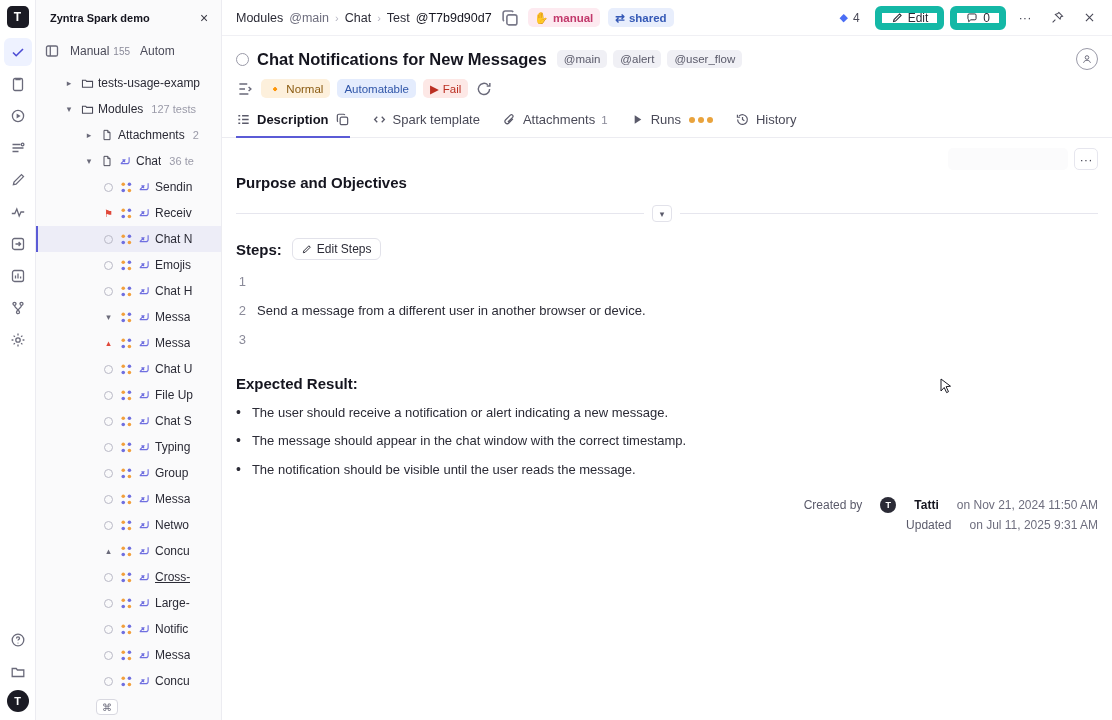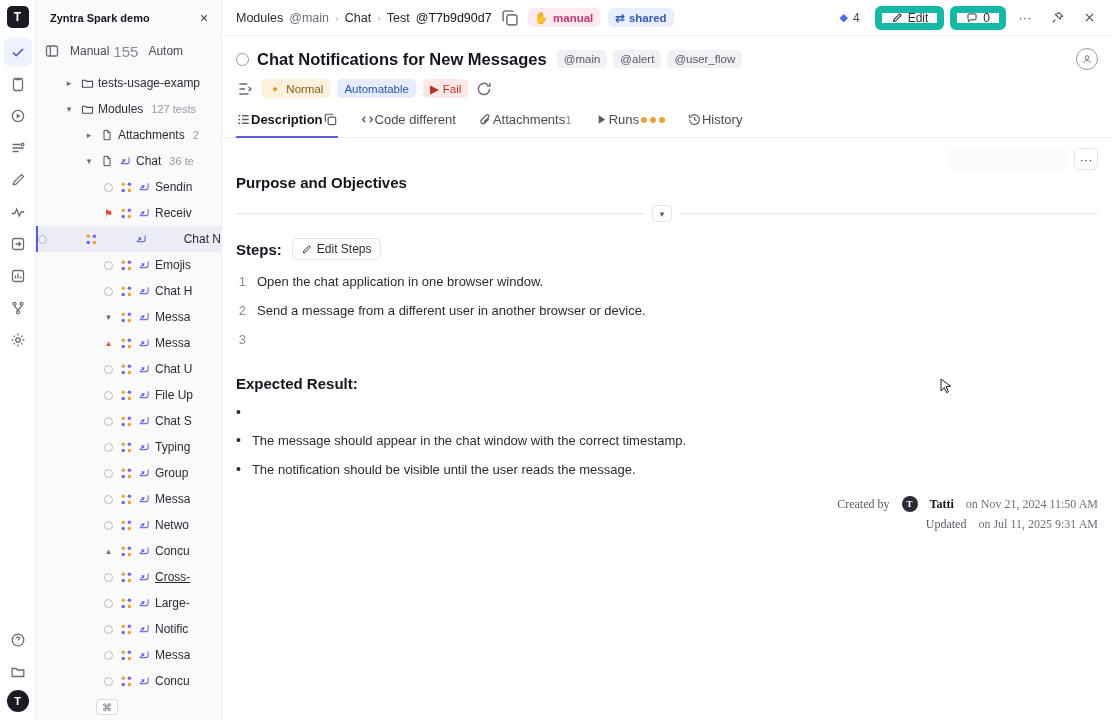--- a/index.html
+++ b/index.html
@@ -63,21 +63,21 @@
   .sb-close {
     margin-left: auto; width: 18px; height: 18px;
     display: flex; align-items: center; justify-content: center;
     color: #3b3b46; cursor: pointer; font-size: 14px;
   }
   .sb-tabs {
     height: 30px; display: flex; align-items: center; gap: 10px;
     padding: 0 6px 0 8px; font-size: 12px; color: #4a4a58;
   }
   .sb-tab { display: flex; align-items: center; gap: 4px; cursor: pointer; white-space: nowrap; }
-  .sb-tab .cnt { color: #8a8a99; font-size: 15px; }
+  .sb-tab .cnt { color: #8a8a99; font-size: 10px; }
   .sb-tab-icon { width: 16px; height: 16px; color: #6a6a7a; display: flex; align-items: center; justify-content: center; }
 
   .tree { flex: 1; overflow: hidden; padding-top: 4px; }
   .node {
     height: 26px; display: flex; align-items: center;
     gap: 4px; font-size: 12px; color: #2b2b36;
     white-space: nowrap; cursor: pointer; position: relative;
   }
   .node.selected { background: #ededf7; }
   .chev { width: 14px; height: 14px; display: flex; align-items: center; justify-content: center; color: #6a6a7a; font-size: 9px; flex: 0 0 14px; }
@@ -158,21 +158,21 @@
   .badge-auto { background: #e4ecfd; color: #2f55a8; }
   .badge-fail { background: #fde8e6; color: #bb2f22; }
   .refresh-ico { width: 18px; height: 18px; color: #6a6a7a; display: flex; align-items: center; justify-content: center; cursor: pointer; }
 
   .tabs {
     display: flex; align-items: flex-end; gap: 22px;
     padding: 14px 14px 0 14px; border-bottom: 1px solid #ececf1;
     position: relative;
   }
   .tab {
-    display: flex; align-items: center; 
+    display: flex; align-items: center; gap: 6px;
     padding-bottom: 9px; font-size: 13px; color: #4a4a58; cursor: pointer;
     border-bottom: 2px solid transparent; margin-bottom: -1px;
   }
   .tab.active { color: #15151f; font-weight: bold; border-bottom-color: #5b5bd6; }
   .tab .cnt { color: #8a8a99; font-size: 11.5px; font-weight: normal; }
   .tab-ico { width: 15px; height: 15px; display: flex; align-items: center; justify-content: center; color: #5a5a6a; }
   .dots { display: flex; gap: 3px; margin-left: 2px; }
   .dot { width: 6px; height: 6px; border-radius: 50%; background: #e9a33c; }
 
   .content { flex: 1; overflow: hidden; position: relative; padding: 0 14px; }
@@ -209,21 +209,21 @@
   .step { display: flex; gap: 11px; margin-top: 14px; font-size: 13px; }
   .step .n { color: #8a8a99; width: 10px; text-align: right; flex: 0 0 10px; }
   .step .t { color: #2b2b36; }
 
   .h-exp { font-size: 15px; font-weight: bold; color: #15151f; margin-top: 28px; }
   .bullets { margin-top: 12px; }
   .bullet { display: flex; gap: 11px; margin-top: 13px; font-size: 13px; align-items: flex-start; }
   .bullet .b { color: #2b2b36; font-size: 14px; line-height: 1.1; }
 
   .credits { position: absolute; right: 14px; bottom: 188px; text-align: right; font-size: 12px; color: #6e6e7e; }
-  .credit-line { display: flex; align-items: center; justify-content: flex-end; gap: 12px; margin-top: 5px; font-family: Liberation Serif, serif; }
+  .credit-line { display: flex; align-items: center; justify-content: flex-end; gap: 18px; margin-top: 5px; }
   .credit-k { color: #5a5a6a; }
   .credit-av {
     width: 16px; height: 16px; border-radius: 50%; background: #2b2b36; color: #fff;
     display: flex; align-items: center; justify-content: center; font-size: 9px; font-weight: bold;
   }
   .credit-name { color: #15151f; font-weight: bold; }
 
   .cursor { position: absolute; left: 718px; top: 240px; width: 12px; height: 18px; pointer-events: none; }
 </style>
 </head>
@@ -414,21 +414,21 @@
             </svg>
           </span>
           <span class="ico">
             <svg viewBox="0 0 16 16" fill="none" stroke="#6f6fe0" stroke-width="1.5" width="12" height="12">
               <path d="M2.5 11.5l5-5h-3M7.5 6.5v3"></path>
               <path d="M2.5 11.5h8a3 3 0 0 0 3-3V3"></path>
             </svg>
           </span>
           <span class="lbl">Receiv</span>
         </div>
-        <div class="node selected" style=" justify-content: space-between;">
+        <div class="node selected" style="padding-left: 66px;">
           <div class="sel-bar"></div>
           <span class="st">
             <span class="st-circle"></span>
           </span>
           <span class="ico">
             <svg viewBox="0 0 16 16" width="13" height="13">
               <circle cx="4" cy="4" r="2.2" fill="#f2a03c"></circle>
               <circle cx="11.6" cy="4" r="2.2" fill="#6f6fe0"></circle>
               <circle cx="4" cy="11.6" r="2.2" fill="#6f6fe0"></circle>
               <circle cx="11.6" cy="11.6" r="2.2" fill="#f2a03c"></circle>
@@ -902,21 +902,21 @@
               <path d="M3.2 10.5A1.7 1.7 0 0 1 2.5 9V4a1.6 1.6 0 0 1 1.6-1.6h5c.6 0 1.1.3 1.4.8"></path>
             </svg>
         </span>
       </div>
       <div class="tab">
         <span class="tab-ico">
           <svg viewBox="0 0 16 16" fill="none" stroke="currentColor" stroke-width="1.4">
               <path d="M5.6 5L2.8 8l2.8 3M10.4 5L13.2 8l-2.8 3"></path>
             </svg>
         </span>
-        <span>Code different</span>
+        <span>Spark template</span>
       </div>
       <div class="tab">
         <span class="tab-ico">
           <svg viewBox="0 0 16 16" fill="none" stroke="currentColor" stroke-width="1.3">
               <path d="M11.6 7.4l-4.3 4.3a2.4 2.4 0 1 1-3.4-3.4l5-5a1.7 1.7 0 0 1 2.4 2.4l-5 5"></path>
             </svg>
         </span>
         <span>Attachments</span>
         <span class="cnt">1</span>
       </div>
@@ -965,35 +965,35 @@
         <div class="edit-steps">
           <svg width="11" height="11" viewBox="0 0 16 16" fill="none" stroke="currentColor" stroke-width="1.4">
               <path d="M11.5 2.6l2 2L6 12.1l-2.6.6.6-2.6z"></path>
             </svg>
           <span>Edit Steps</span>
         </div>
       </div>
 
       <div class="step">
         <span class="n">1</span>
-        <span class="t">Open the chat application in one browser window.</span>
       </div>
       <div class="step">
         <span class="n">2</span>
         <span class="t">Send a message from a different user in another browser or device.</span>
       </div>
       <div class="step">
         <span class="n">3</span>
       </div>
 
       <div class="h-exp">Expected Result:</div>
 
       <div class="bullets">
         <div class="bullet">
           <span class="b">•</span>
+          <span>The user should receive a notification or alert indicating a new message.</span>
         </div>
         <div class="bullet">
           <span class="b">•</span>
           <span>The message should appear in the chat window with the correct timestamp.</span>
         </div>
         <div class="bullet">
           <span class="b">•</span>
           <span>The notification should be visible until the user reads the message.</span>
         </div>
       </div>

